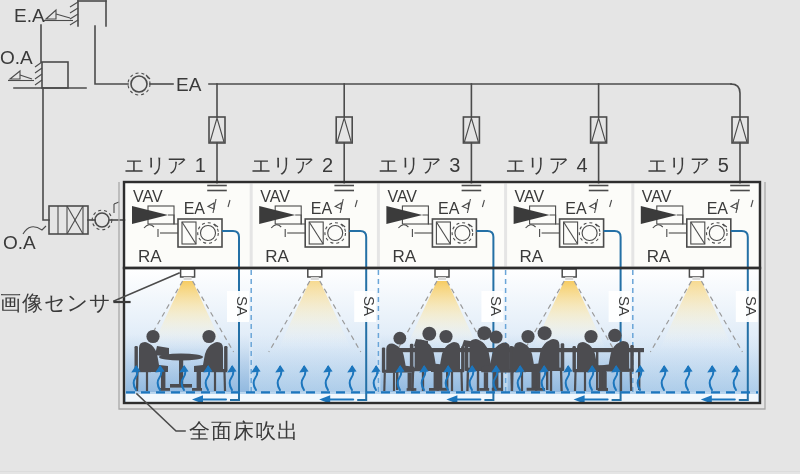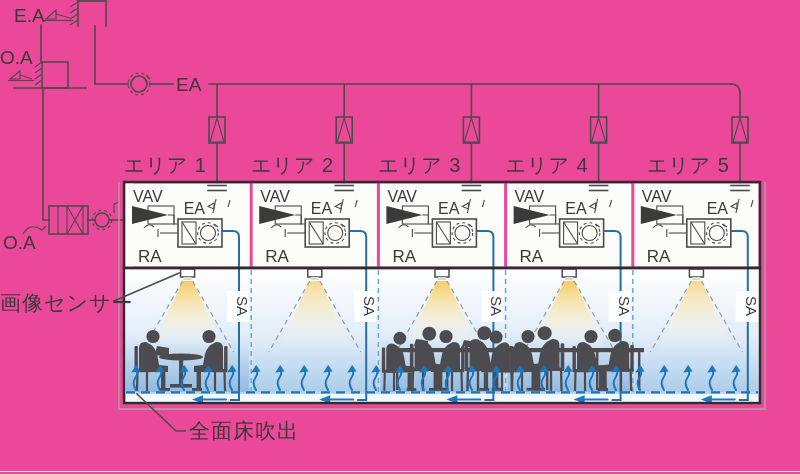--- a/index.html
+++ b/index.html
@@ -1,21 +1,21 @@
 <!DOCTYPE html>
 <html style="--line: #4b4b4b; --border: #2e2e2e; --outer: #a8a8a8; --sa: #2470a6; --divider: #6aa5d8; --flow: #1c76bd; --cone: #f6c95a; --people: #4c4c50; --text: #3a3a3a;"><head>
 <meta charset="utf-8">
 <style>
   :root{
     --line:#4b4b4b; --border:#2e2e2e; --outer:#a8a8a8; --sa:#2470a6;
     --divider:#6aa5d8; --flow:#1c76bd; --cone:#f6c95a; --people:#4c4c50;
     --plenum:#fcfcf9; --text:#3a3a3a;
   }
   html,body{margin:0;padding:0;background:#fff;}
-  .stage{position:relative;width:800px;height:474px;background:#ec4899;overflow:hidden;
+  .stage{position:relative;width:800px;height:474px;background:#e5e5e5;overflow:hidden;
          font-family:"Liberation Sans",sans-serif;}
   svg{position:absolute;left:0;top:0;}
   .txt{font-family:"Liberation Sans","DejaVu Sans",sans-serif;fill:var(--text);}
   .t15{font-size:15px;} .t16{font-size:16px;} .t17{font-size:17px;}
   .t19{font-size:19px;} .t20{font-size:20px;letter-spacing:1px;} .t21{font-size:21px;letter-spacing:1px;}
   .ln{fill:none;stroke:var(--line);stroke-width:1.6;stroke-linecap:square;}
   .lnthin{fill:none;stroke:var(--line);stroke-width:1.1;}
   .thick{fill:none;stroke:var(--border);stroke-width:2.4;}
   .outerln{fill:none;stroke:var(--outer);stroke-width:1.3;}
   .saline{fill:none;stroke:var(--sa);stroke-width:2;}

